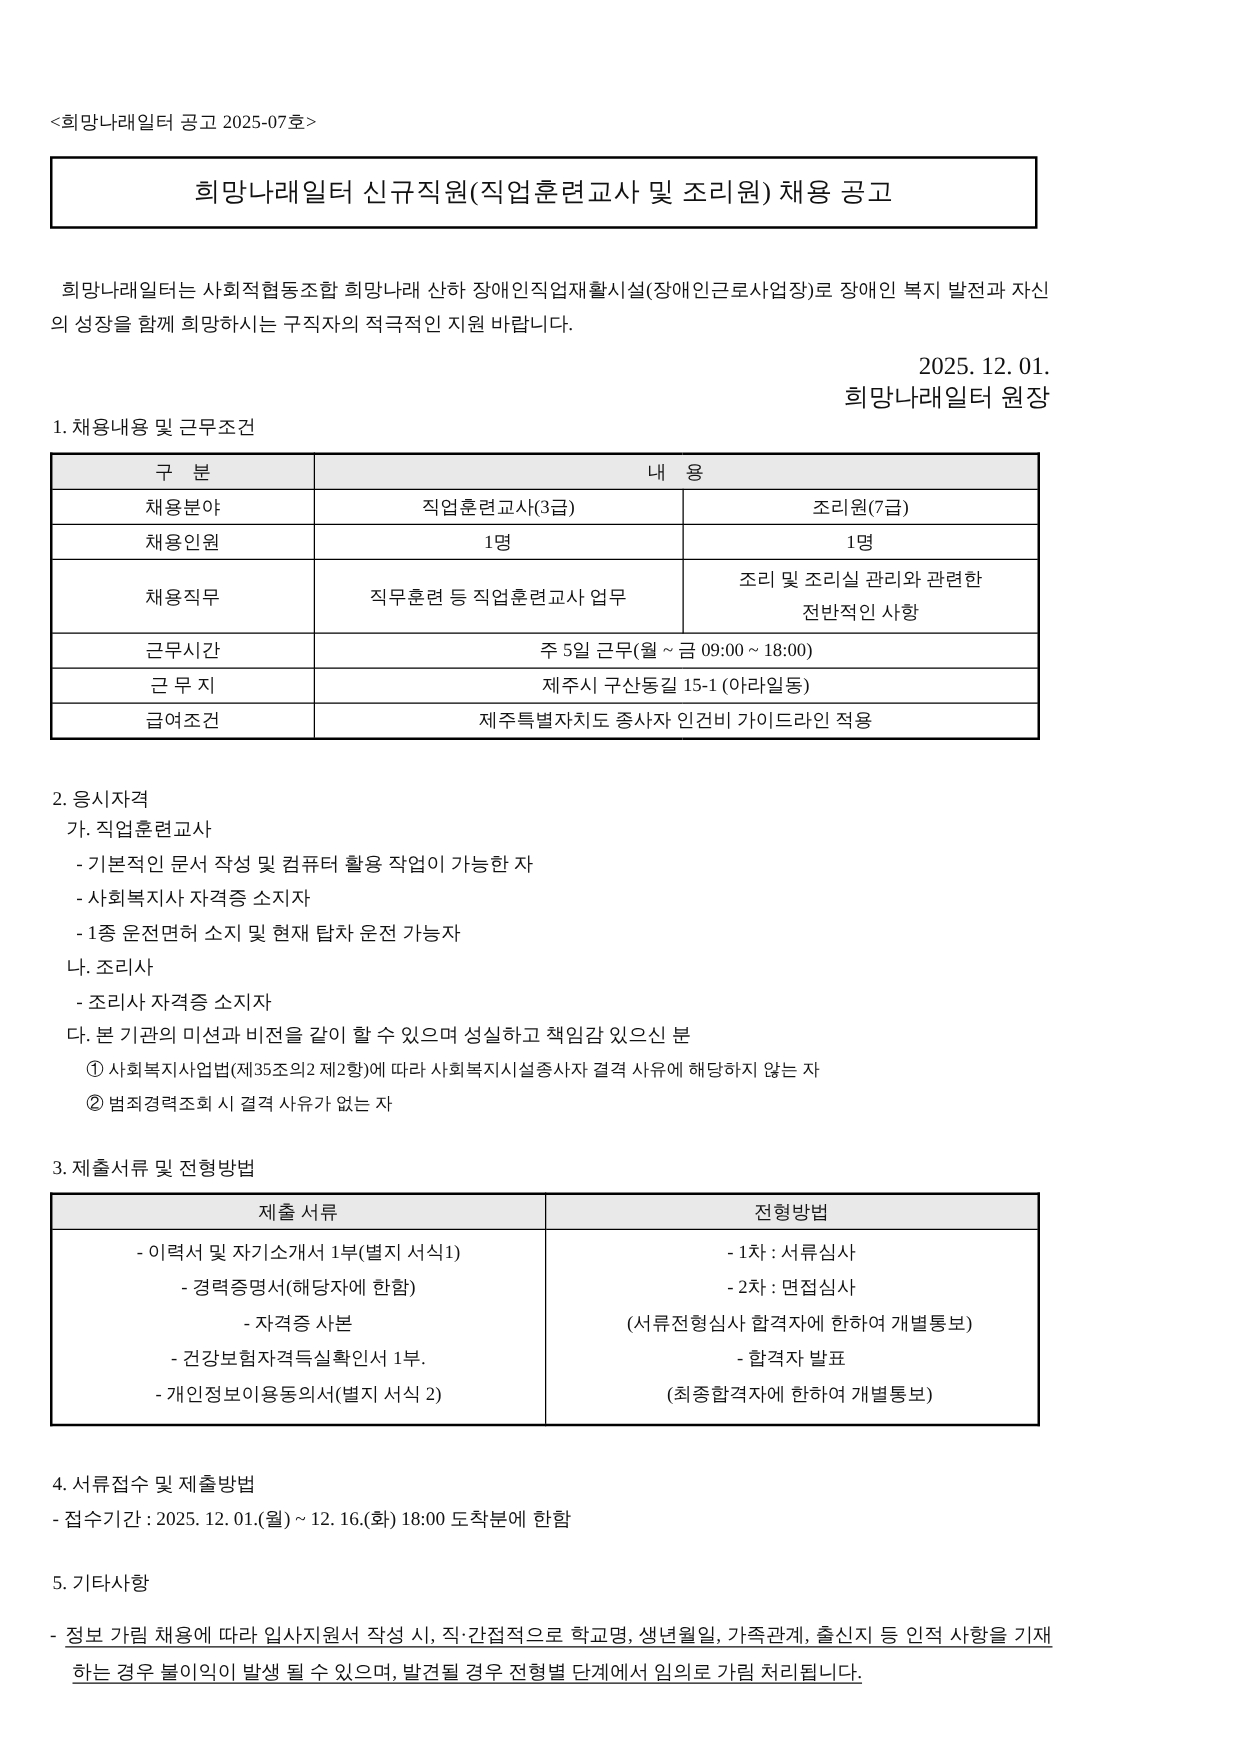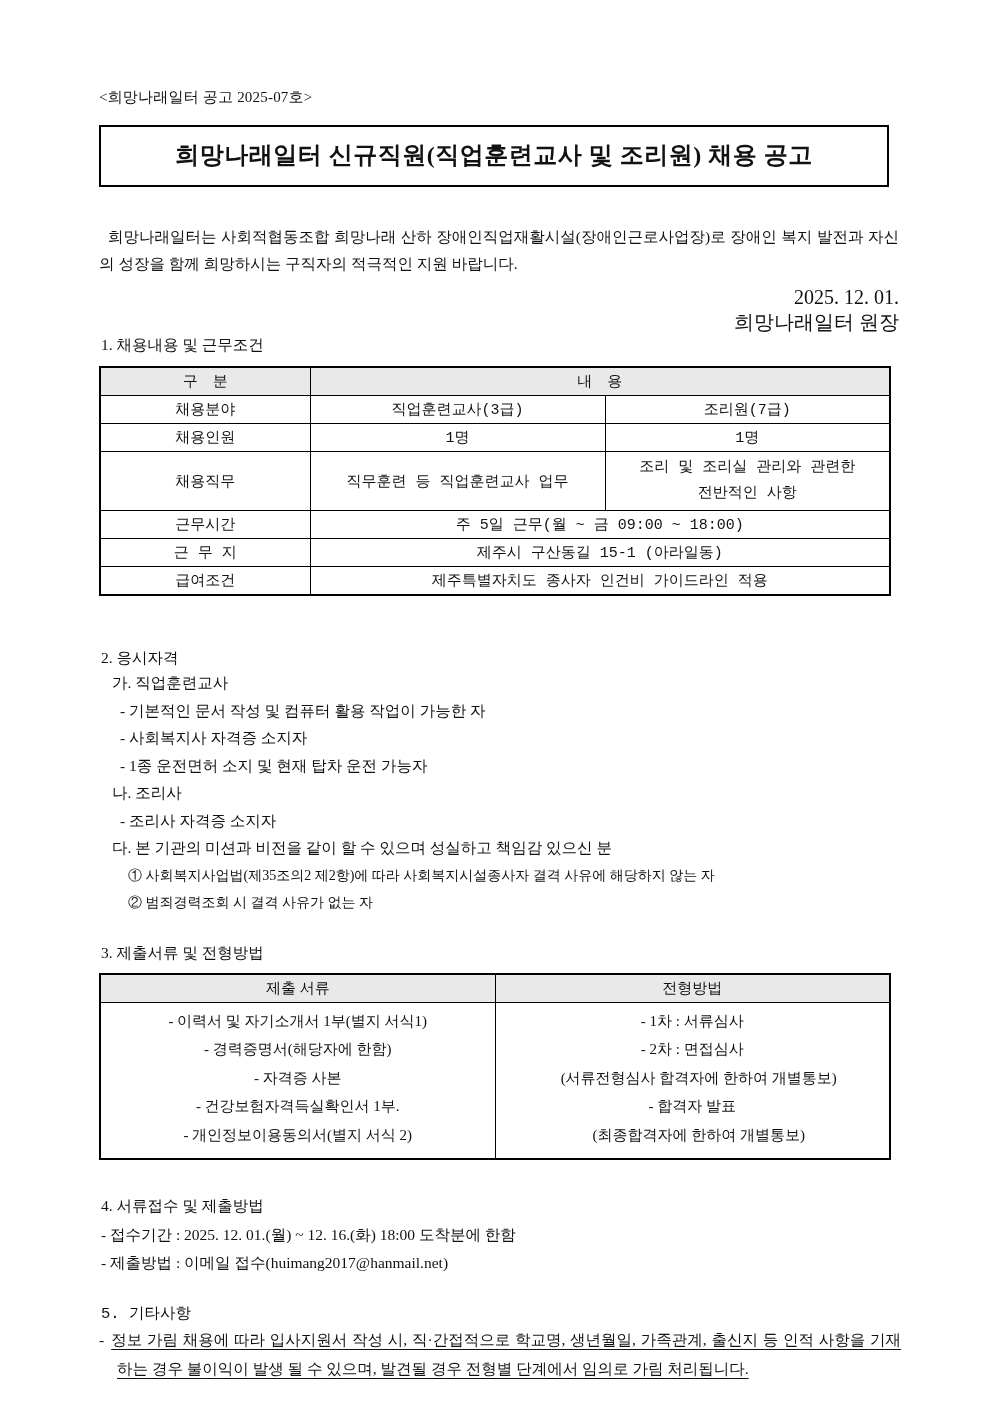--- a/index.html
+++ b/index.html
@@ -1,54 +1,54 @@
 <!DOCTYPE html>
 <html lang="ko"><head>
 <meta charset="utf-8">
 <style>
   html,body{margin:0;padding:0;background:#ffffff;}
   body{font-family:"Liberation Serif","DejaVu Serif",serif;color:#111;}
-  .page{width:940px;height:1403px;box-sizing:border-box;padding:88px 92px 30px 99px;overflow:hidden;background:#fff;}
+  .page{width:940px;height:1403px;box-sizing:border-box;padding:88px 92px 30px 40px;overflow:hidden;background:#fff;}
 
   .notice-no{font-size:15px;margin-bottom:18px;letter-spacing:0.2px;}
 
   .title-box{width:790px;box-sizing:border-box;border:2px solid #000;text-align:center;
              padding:12px 4px 14px;margin-bottom:36px;}
-  .title{font-size:24px;font-weight:bold;letter-spacing:0.5px;}
+  .title{font-size:21px;font-weight:normal;letter-spacing:0.5px;}
 
   .intro{font-size:15.5px;line-height:27px;text-align:justify;text-indent:9px;margin:0 0 8px 0;width:800px;}
   .right-line{text-align:right;font-size:20px;line-height:25px;width:800px;}
   .signer{}
 
   .sec-h{font-size:15.5px;margin:0 0 10px 0;padding-left:2px;}
 
   table.tbl{border-collapse:collapse;width:790px;font-size:15px;border:2px solid #000;table-layout:fixed;}
   .tbl th,.tbl td{border:1px solid #000;text-align:center;padding:1px 4px;height:25px;overflow:hidden;}
   .tbl th{background:#e9e9e9;font-weight:normal;}
   .tbl1 .c1{width:210px;} .tbl1 .c2{width:295px;} .tbl1 .c3{width:285px;}
-  .tbl1{margin-bottom:52px;font-family:Liberation Mono, monospace;}
+  .tbl1{margin-bottom:37px;}
   .duty-cell div{line-height:26px;text-align:center;}
   .duty-row td{height:56px;}
 
   .s2{width:800px;}
   .s2 .it{font-size:15.5px;line-height:27.5px;}
   .lv-a{padding-left:13px;}
   .lv-dash{padding-left:21px;}
   .lv-num{padding-left:29px;font-size:14px !important;}
 
   .sec3-h{margin-top:26px;margin-bottom:9px;}
   .tbl2 .cl{width:395px;} .tbl2 .cr{width:395px;}
   .tbl2 td{vertical-align:top;text-align:center;padding:4px 8px 9px;height:auto;}
   .tbl2 td div{line-height:28.5px;font-size:15px;}
   .tbl2 .indent{padding-left:13px;}
 
   .sec4-h{margin-top:36px;margin-bottom:4px;}
   .s4 .it{font-size:15.5px;line-height:28px;padding-left:2px;}
 
-  .sec5-h{margin-top:26px;margin-bottom:2px;font-family:Liberation Mono, monospace;}
+  .sec5-h{margin-top:26px;margin-bottom:18px;}
   .s5{width:802px;}
   .s5 p{margin:0;font-size:15.5px;line-height:28.5px;text-align:justify;}
   .hang{padding-left:18px;text-indent:-18px;}
   .underlined{text-decoration:underline;text-underline-offset:4px;text-decoration-thickness:1px;}
   .b-dash{margin-right:7px;}
 </style>
 </head>
 <body>
 
 <div class="page">
@@ -149,21 +149,20 @@
           <div>- 합격자 발표</div>
           <div class="indent">(최종합격자에 한하여 개별통보)</div>
         </td>
       </tr>
     </tbody>
   </table>
 
   <div class="s4">
     <div class="sec-h sec4-h">4. 서류접수 및 제출방법</div>
     <div class="it">- 접수기간 : 2025. 12. 01.(월) ~ 12. 16.(화) 18:00 도착분에 한함</div>
-    <div class="it">- 제출방법 : 이메일 접수(huimang2017@hanmail.net)</div>
   </div>
 
   <div class="s5">
     <div class="sec-h sec5-h">5. 기타사항</div>
     <p class="hang"><span class="b-dash">-</span><span class="underlined">정보 가림 채용에 따라 입사지원서 작성 시, 직·간접적으로 학교명, 생년월일, 가족관계, 출신지 등 인적 사항을 기재하는 경우 불이익이 발생 될 수 있으며, 발견될 경우 전형별 단계에서 임의로 가림 처리됩니다.</span></p>
 
   </div>
 
 </div>
 

